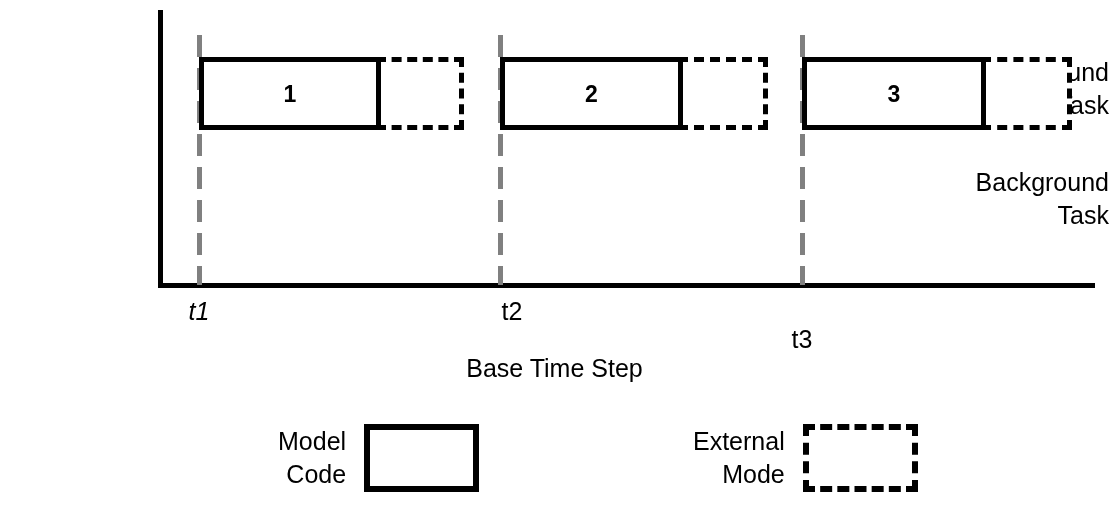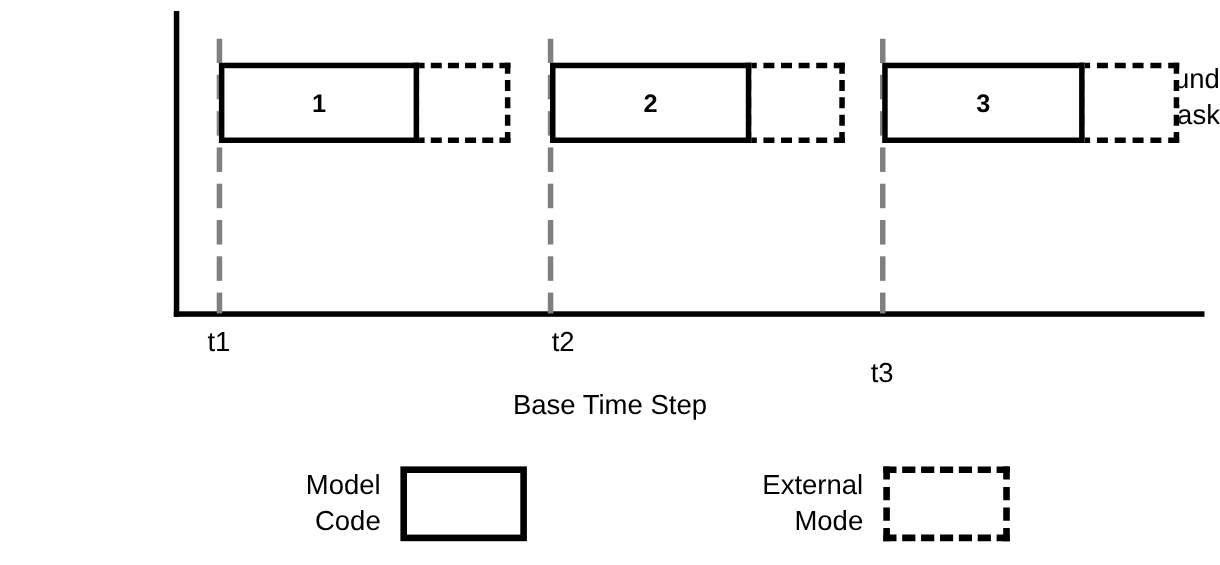--- a/index.html
+++ b/index.html
@@ -150,20 +150,22 @@
 
   <div class="axis-y"></div>
   <div class="axis-x"></div>
 
   <div class="tick-line" style="left:197px;"></div>
   <div class="tick-line" style="left:498px;"></div>
   <div class="tick-line" style="left:800px;"></div>
 
   <div class="row-label foreground">Foreground
 Task</div>
+  <div class="row-label background">Background
+Task</div>
 
   <div class="task-group">
     <div class="box external" style="left:376px; width:88px;"></div>
     <div class="box model" style="left:199px; width:182px;">
       <span class="box-number">1</span>
     </div>
   </div>
 
   <div class="task-group">
     <div class="box external" style="left:678px; width:90px;"></div>
@@ -172,21 +174,21 @@
     </div>
   </div>
 
   <div class="task-group">
     <div class="box external" style="left:981px; width:91px;"></div>
     <div class="box model" style="left:802px; width:184px;">
       <span class="box-number">3</span>
     </div>
   </div>
 
-  <div class="tick-label" style="left:169px;">t1</div>
+  <div class="tick-label" style="left:169px;font-style:italic;">t1</div>
   <div class="tick-label" style="left:482px;">t2</div>
   <div class="tick-label" style="left:772px;margin-top:28px;">t3</div>
 
   <div class="axis-title">Base Time Step</div>
 
   <div class="legend-item" style="left:278px;">
     <span class="legend-text">Model
 Code</span>
     <span class="legend-swatch solid"></span>
   </div>

